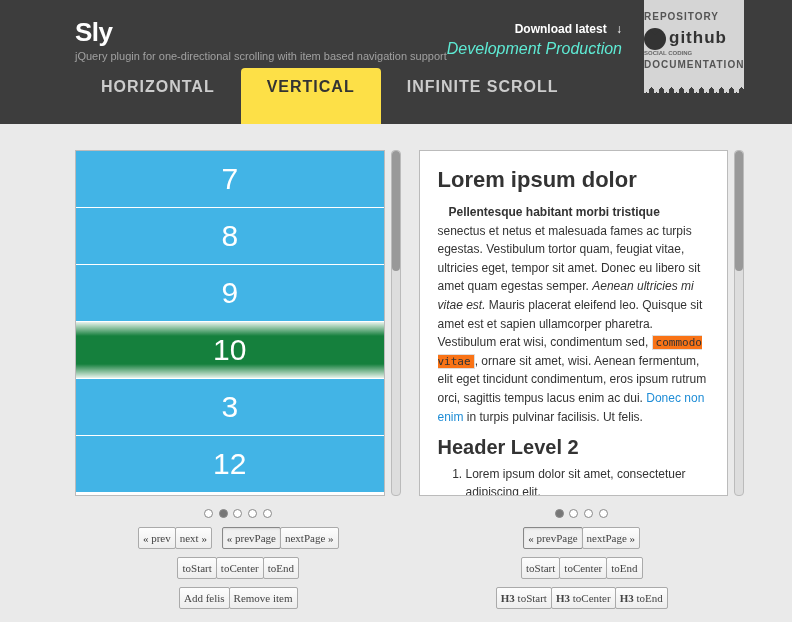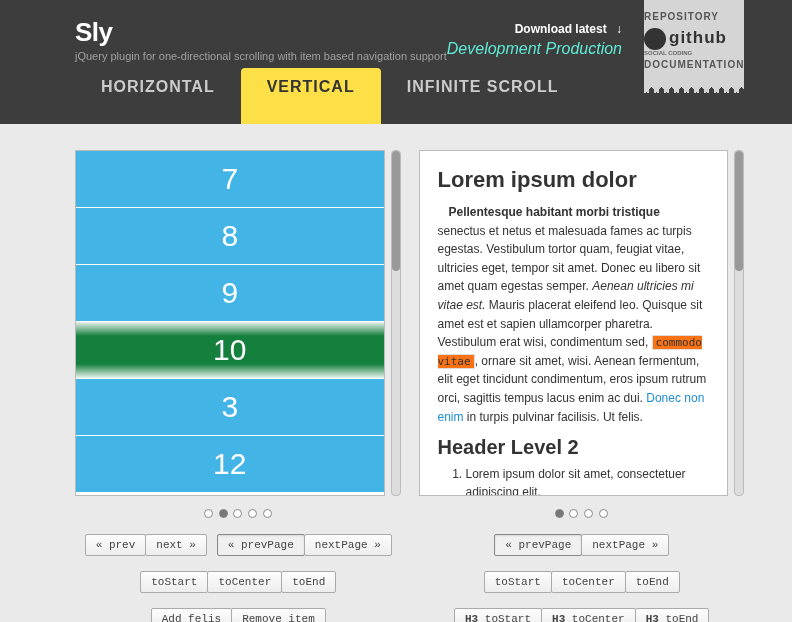--- a/index.html
+++ b/index.html
@@ -184,27 +184,27 @@
   .page-dot.active { background: #777; }
   .controls {
     text-align: center;
     padding: 0 0 4px;
   }
   .controls-row { margin-bottom: 4px; }
   .btn {
     display: inline-block;
     background: linear-gradient(#fdfdfd, #ededed);
     border: 1px solid #aaa;
-    padding: 4px 10px;
+    padding: 4px 4px;
     font-size: 11px;
     color: #444;
     cursor: pointer;
     border-radius: 2px;
-    font-family: Liberation Mono, monospace;
-    margin: 11px -1px 0 0;
+    font-family: Liberation Serif, serif;
+    margin: 4px -1px 0 0;
   }
   .btn.active {
     background: #f0f0f0;
     border-color: #888;
     box-shadow: inset 0 1px 2px rgba(0,0,0,0.1);
   }
   .btn strong { font-weight: bold; }
   .gh-cat {
     display:inline-block;
     width:22px; height:22px;

